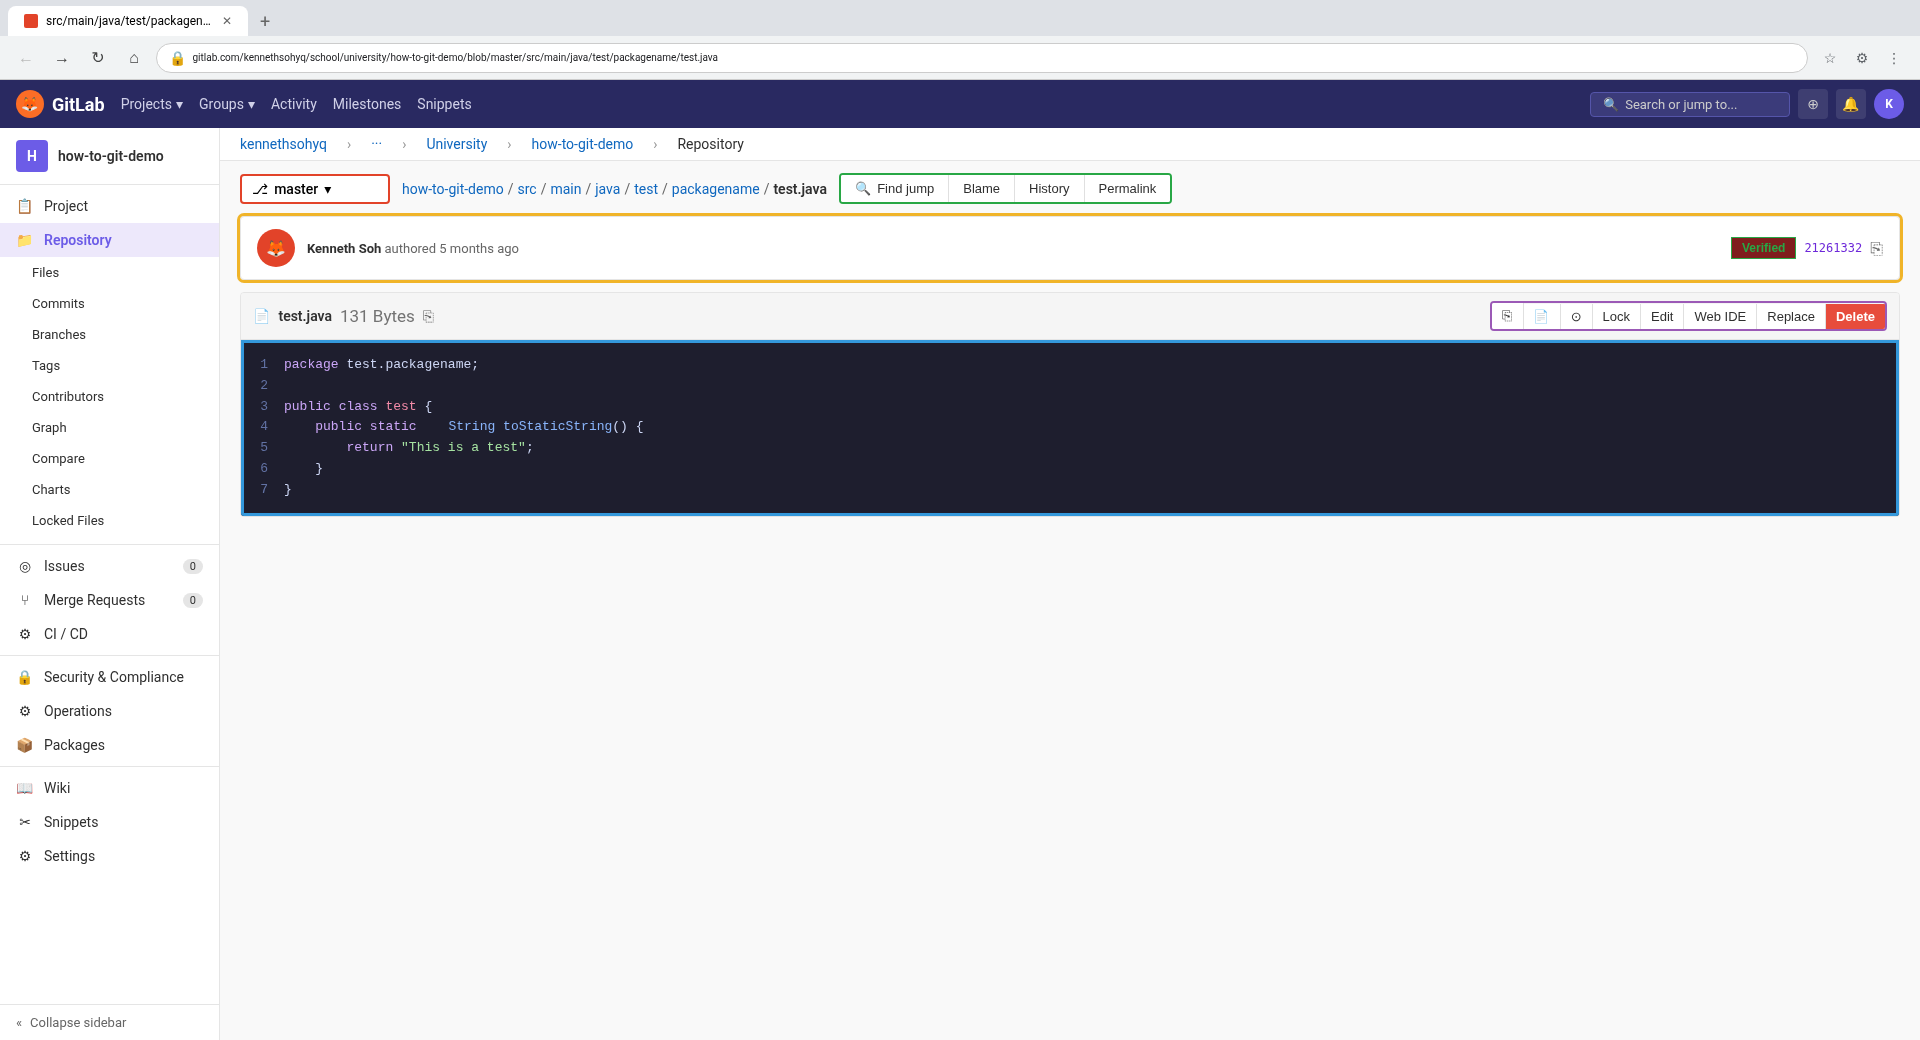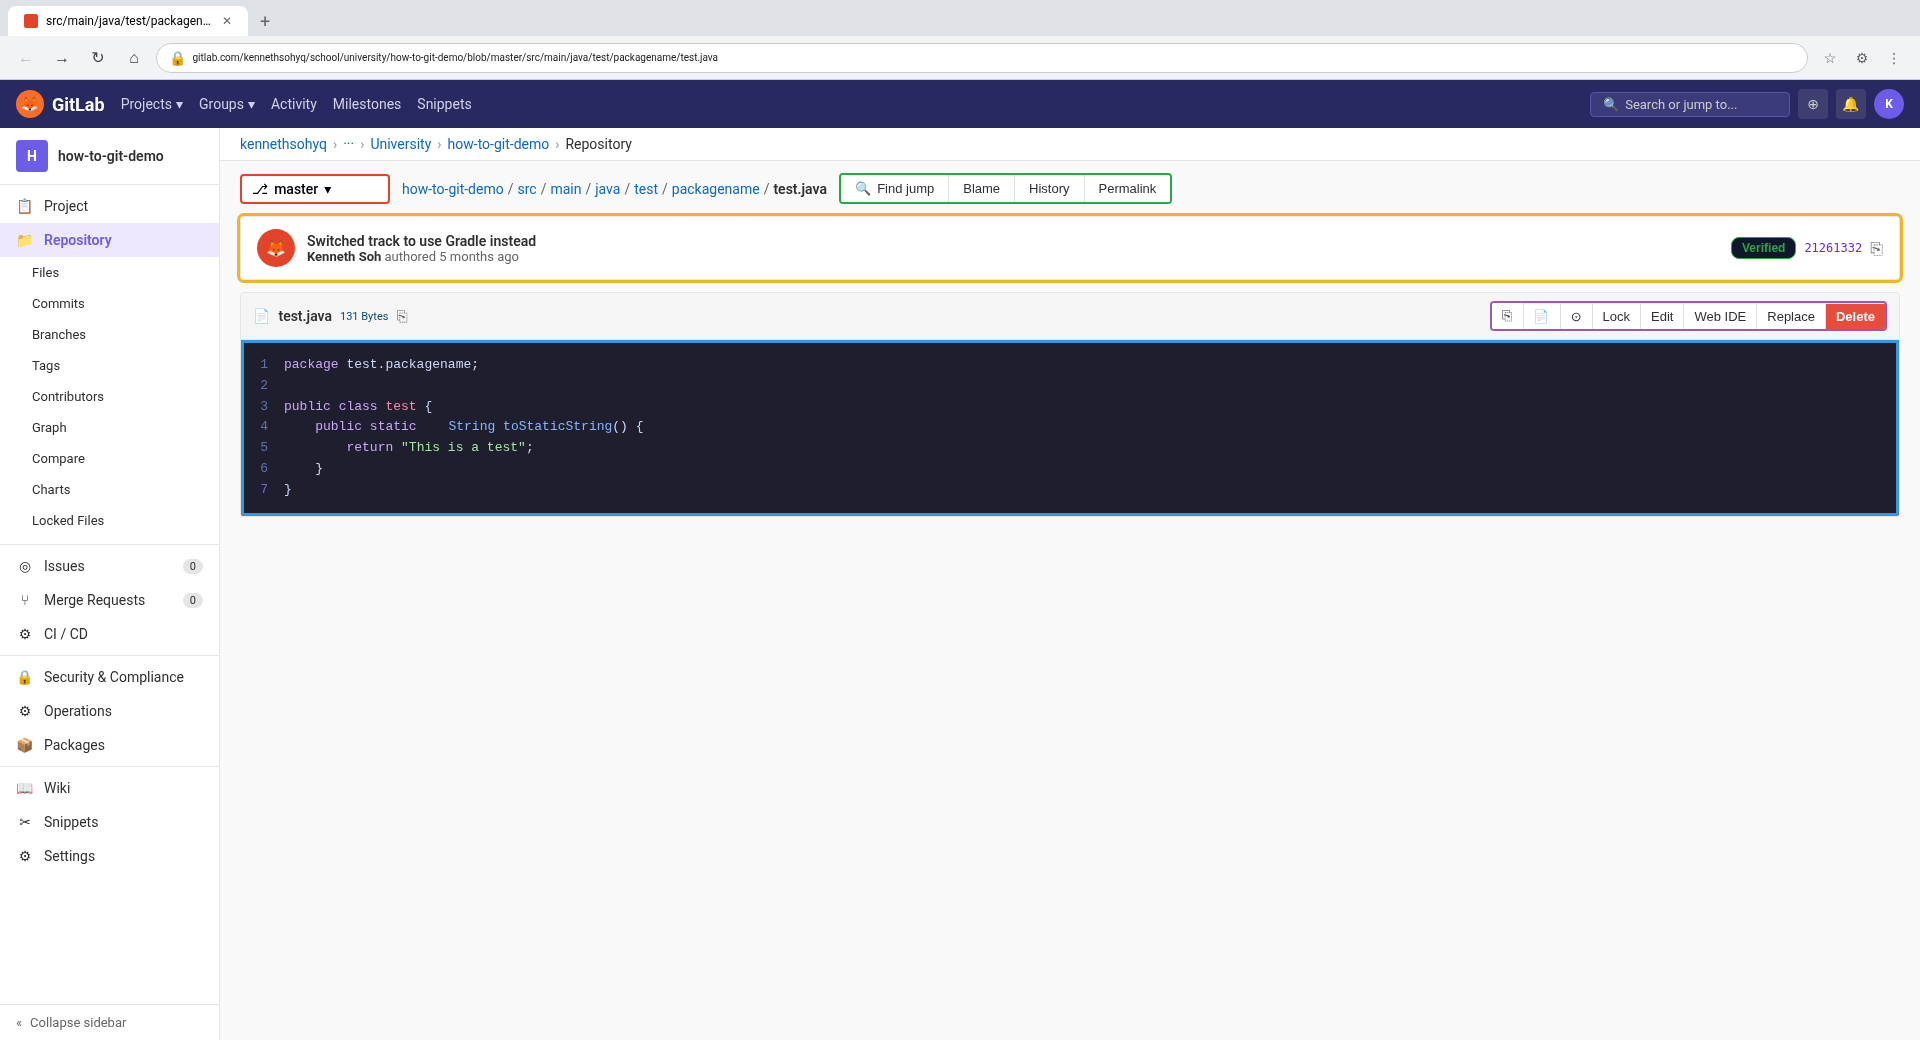--- a/index.html
+++ b/index.html
@@ -49,21 +49,21 @@
     .sidebar-item.sub-item { padding-left: 32px; font-size: 13px; }
     .sidebar-item .si-icon { width: 18px; height: 18px; display: flex; align-items: center; justify-content: center; font-size: 14px; flex-shrink: 0; }
     .sidebar-divider { height: 1px; background: #e5e5e5; margin: 4px 0; }
     .sidebar-item-badge { margin-left: auto; background: #e5e5e5; border-radius: 10px; padding: 1px 7px; font-size: 11px; }
     .collapse-sidebar { padding: 10px 16px; display: flex; align-items: center; gap: 8px; color: #666; font-size: 13px; cursor: pointer; border-top: 1px solid #e5e5e5; margin-top: auto; }
 
     
     .page-content { flex: 1; background: #f9f9f9; overflow-y: auto; padding: 0; }
 
     
-    .breadcrumb-bar { background: #fff; padding: 8px 20px; display: flex; align-items: center; gap: 6px; font-size: 14px; color: #666; border-bottom: 1px solid #e5e5e5; }
+    .breadcrumb-bar { background: #fff; padding: 8px 20px; display: flex; align-items: center; gap: 20px; font-size: 14px; color: #666; border-bottom: 1px solid #e5e5e5; }
     .breadcrumb-item { color: #1068bf; cursor: pointer; }
     .breadcrumb-sep { color: #999; }
     .breadcrumb-current { color: #303030; }
 
     
     .branch-row { display: flex; align-items: center; gap: 12px; padding: 12px 20px; }
     .branch-selector { display: flex; align-items: center; gap: 6px; border: 2px solid #e24329; border-radius: 4px; padding: 5px 10px; background: #fff; cursor: pointer; font-size: 14px; min-width: 150px; }
     .branch-selector .branch-name { font-weight: 500; }
     .file-path { display: flex; align-items: center; gap: 4px; font-size: 14px; color: #303030; }
     .file-path a { color: #1068bf; cursor: pointer; }
@@ -76,30 +76,30 @@
     .file-action-btn:last-child { border-right: none; }
 
     
     .commit-banner { margin: 0 20px 12px; background: #fff; border: 1px solid #e5e5e5; border-radius: 4px; padding: 12px 16px; display: flex; align-items: center; gap: 12px; outline: 3px solid #f0b429; }
     .commit-avatar { width: 38px; height: 38px; border-radius: 50%; background: #e24329; display: flex; align-items: center; justify-content: center; color: white; font-size: 16px; overflow: hidden; }
     .commit-info { flex: 1; }
     .commit-message { font-size: 14px; font-weight: 600; color: #303030; }
     .commit-author { font-size: 13px; color: #666; }
     .commit-author strong { color: #303030; }
     .commit-right { display: flex; align-items: center; gap: 8px; }
-    .verified-badge { background: #0f172a; border: 1px solid #28a745; color: #28a745; border-radius: 8px; padding: 3px 10px; font-size: 12px; font-weight: 600; cursor: pointer; }
+    .verified-badge { background: #7f1d1d; border: 1px solid #28a745; color: #28a745; border-radius: 0; padding: 3px 10px; font-size: 12px; font-weight: 600; cursor: pointer; }
     .commit-hash { font-family: monospace; font-size: 12px; color: #6d28d9; }
     .commit-copy { color: #666; cursor: pointer; font-size: 16px; }
 
     
     .file-viewer { margin: 0 20px 20px; border: 1px solid #e5e5e5; border-radius: 4px; overflow: hidden; }
     .file-viewer-header { background: #f5f5f5; padding: 8px 12px; display: flex; align-items: center; gap: 8px; border-bottom: 1px solid #e5e5e5; }
     .file-icon { color: #666; font-size: 14px; }
     .file-name { font-weight: 600; font-size: 14px; color: #303030; }
-    .file-size { font-size: 11px; color: #0c4a6e; }
+    .file-size { font-size: 17px; color: #737373; }
     .file-copy-btn { color: #666; cursor: pointer; font-size: 14px; }
     .file-viewer-actions { margin-left: auto; display: flex; align-items: center; gap: 0; border: 2px solid #9b59b6; border-radius: 4px; overflow: hidden; }
     .file-viewer-btn { padding: 5px 10px; background: #fff; border: none; cursor: pointer; font-size: 13px; color: #303030; border-right: 1px solid #e0e0e0; display: flex; align-items: center; gap: 4px; }
     .file-viewer-btn:last-child { border-right: none; background: #e74c3c; color: white; font-weight: 600; }
     .file-viewer-btn.delete-btn { background: #e74c3c; color: white; }
 
     
     .code-view { background: #1e1e2e; color: #cdd6f4; font-family: 'Courier New', monospace; font-size: 13px; line-height: 1.6; padding: 12px 0; border: 3px solid #3498db; }
     .code-line { display: flex; }
     .line-num { width: 40px; text-align: right; padding-right: 16px; color: #6272a4; flex-shrink: 0; user-select: none; }
@@ -325,21 +325,20 @@
               <span>Permalink</span>
             </button>
           </div>
         </div>
 
         <div class="commit-banner">
           <div class="commit-avatar">
             <span>🦊</span>
           </div>
           <div class="commit-info">
-            <div class="commit-message">Switched track to use Gradle instead</div>
             <div class="commit-author">
               <strong>Kenneth Soh</strong>
               <span> authored </span>
               <span>5 months ago</span>
             </div>
           </div>
           <div class="commit-right">
             <button class="verified-badge">Verified</button>
             <span class="commit-hash">21261332</span>
             <span class="commit-copy">⎘</span>

